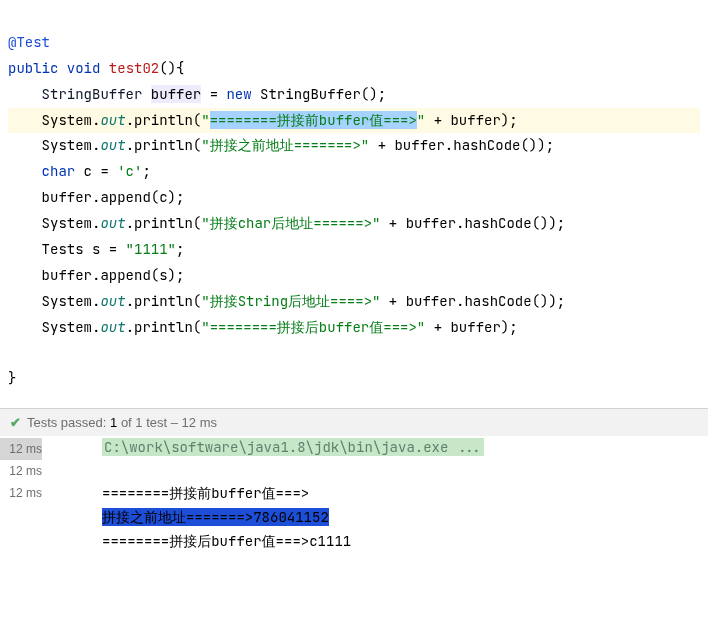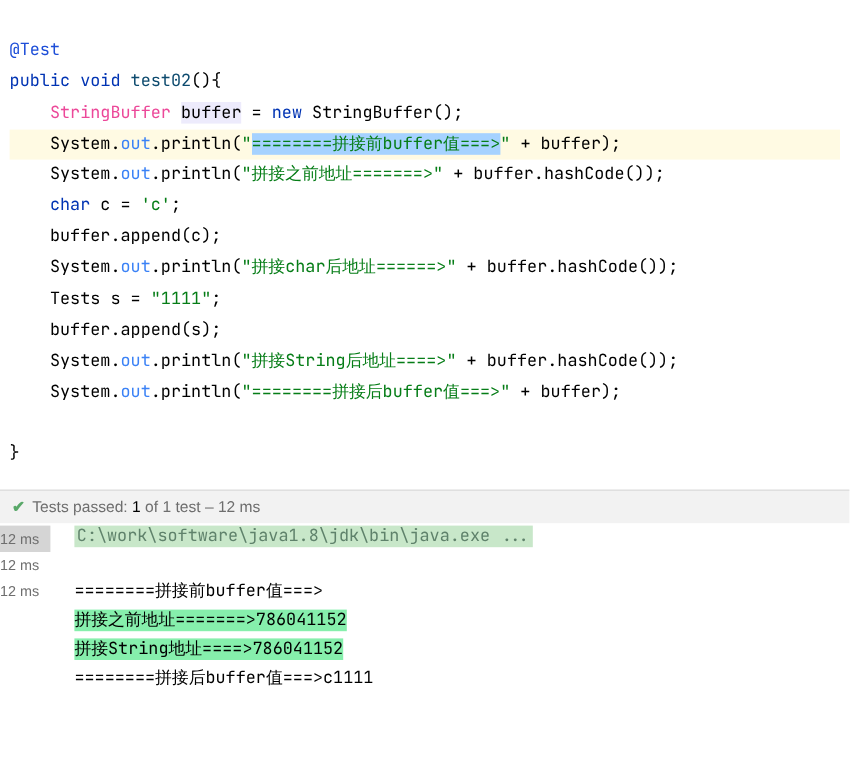--- a/index.html
+++ b/index.html
@@ -11,25 +11,25 @@
       height: 636px;
       overflow: hidden;
     }
     .code-area {
       padding: 4px 8px;
       line-height: 1.85;
       white-space: pre;
     }
     .annotation { color: #1d4ed8; }
     .keyword { color: #0033b3; }
-    .type { color: #ec4899; }
-    .method { color: #0c4a6e; }
+    .type { color: #0f172a; }
+    .method { color: #b91c1c; }
     .var { color: #000; }
     .var-hl { background: #edebfc; text-align: right; }
-    .field { color: #3b82f6; }
+    .field { color: #0f766e; font-style: italic; }
     .string { color: #067d17; }
     .string-hl { color: #067d17; background: #a6d2ff; }
     .punct { color: #000; }
     .line-hl { background: #fffae3; display: inline-block; width: 100%; }
     .char-lit { color: #067d17; }
 
     .results-area {
       border-top: 1px solid #d1d1d1;
       margin-top: 12px;
     }
@@ -51,20 +51,21 @@
     .tests-passed-count { color: #000; font-weight: 500; }
 
     .output-wrapper {
       display: flex;
     }
     .time-col {
       width: 50px;
       font-family: -apple-system, "Segoe UI", sans-serif;
       font-size: 12px;
       color: #6e6e6e;
+      text-align: right;
       padding-right: 8px;
       padding-top: 2px;
     }
     .time-row {
       height: 22px;
       line-height: 22px;
     }
     .time-row-hl {
       background: #d5d5d5;
     }
@@ -75,22 +76,22 @@
       line-height: 1.7;
       padding-left: 12px;
       color: #000;
     }
     .cmd-line {
       background: #c8e7c9;
       display: inline;
       color: #5f826b;
       padding: 0 2px;
     }
-    .output-line { min-height: 22px; }
-    .line-sel { background: #86efac; display: inline; }
+    .output-line { min-height: 22px; margin-left: 40px; }
+    .line-sel { background: #1d4ed8; display: inline; }
   </style>
 </head>
 <body>
 
 <div class="code-area">
 <span class="annotation">@Test</span>
 <span class="keyword">public</span> <span class="keyword">void</span> <span class="method">test02</span><span class="punct">(){</span>
     <span class="type">StringBuffer</span> <span class="var var-hl">buffer</span><span> = </span><span class="keyword">new</span><span> StringBuffer();</span>
 <span class="line-hl">    <span>System.</span><span class="field">out</span><span>.println(</span><span class="string">"</span><span class="string-hl">========拼接前buffer值===&gt;</span><span class="string">"</span><span> + buffer);</span></span>
     <span>System.</span><span class="field">out</span><span>.println(</span><span class="string">"拼接之前地址=======&gt;"</span><span> + buffer.hashCode());</span>
@@ -117,17 +118,16 @@
     <div class="time-col">
       <div class="time-row time-row-hl">12 ms</div>
       <div class="time-row">12 ms</div>
       <div class="time-row">12 ms</div>
     </div>
     <div class="console">
       <div class="output-line"><span class="cmd-line">C:\work\software\java1.8\jdk\bin\java.exe ...</span></div>
       <div class="output-line"></div>
       <div class="output-line">========拼接前buffer值===&gt;</div>
       <div class="output-line"><span class="line-sel">拼接之前地址=======&gt;786041152</span></div>
-      <div class="output-line"><span class="line-sel">拼接String地址====&gt;786041152</span></div>
       <div class="output-line">========拼接后buffer值===&gt;c1111</div>
     </div>
   </div>
 </div>
 
 </body></html>

